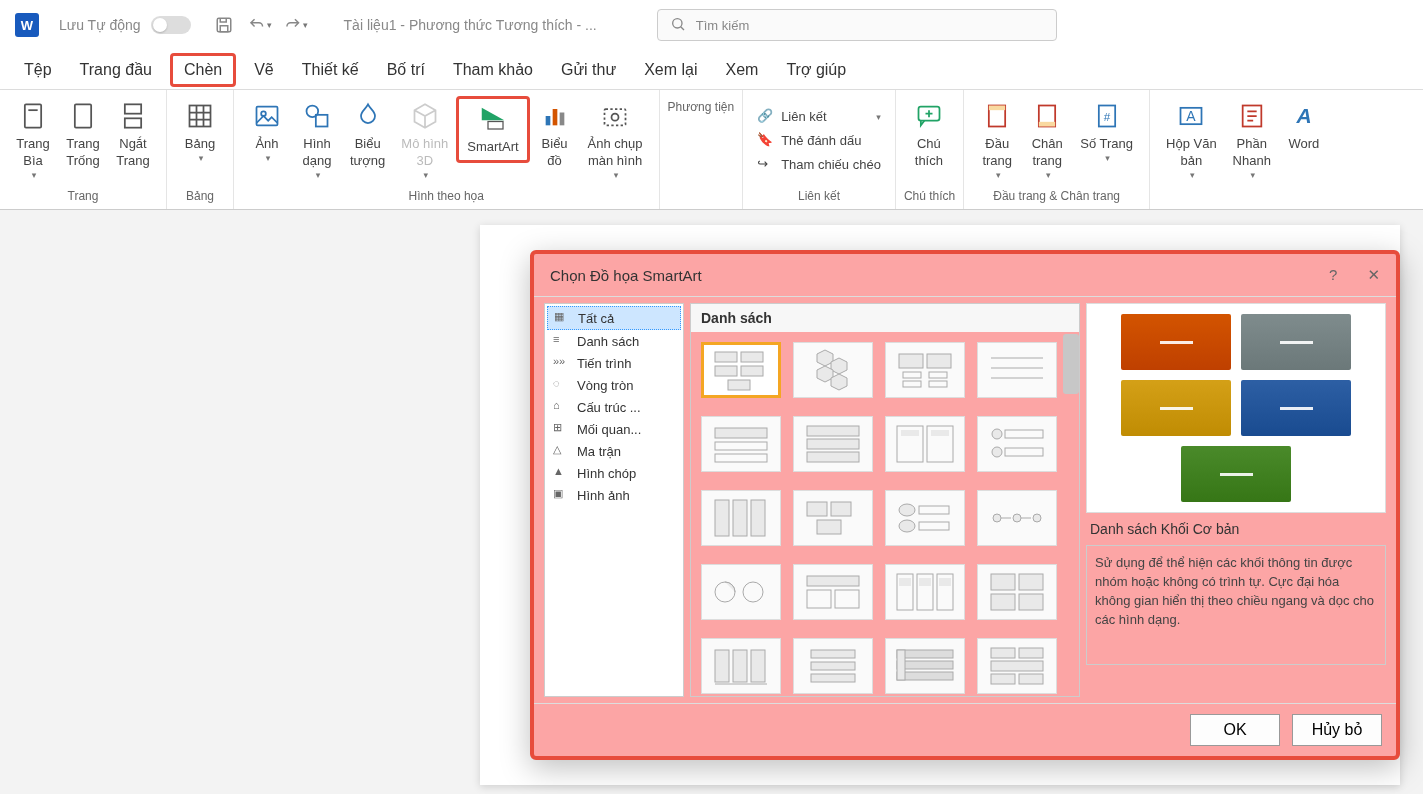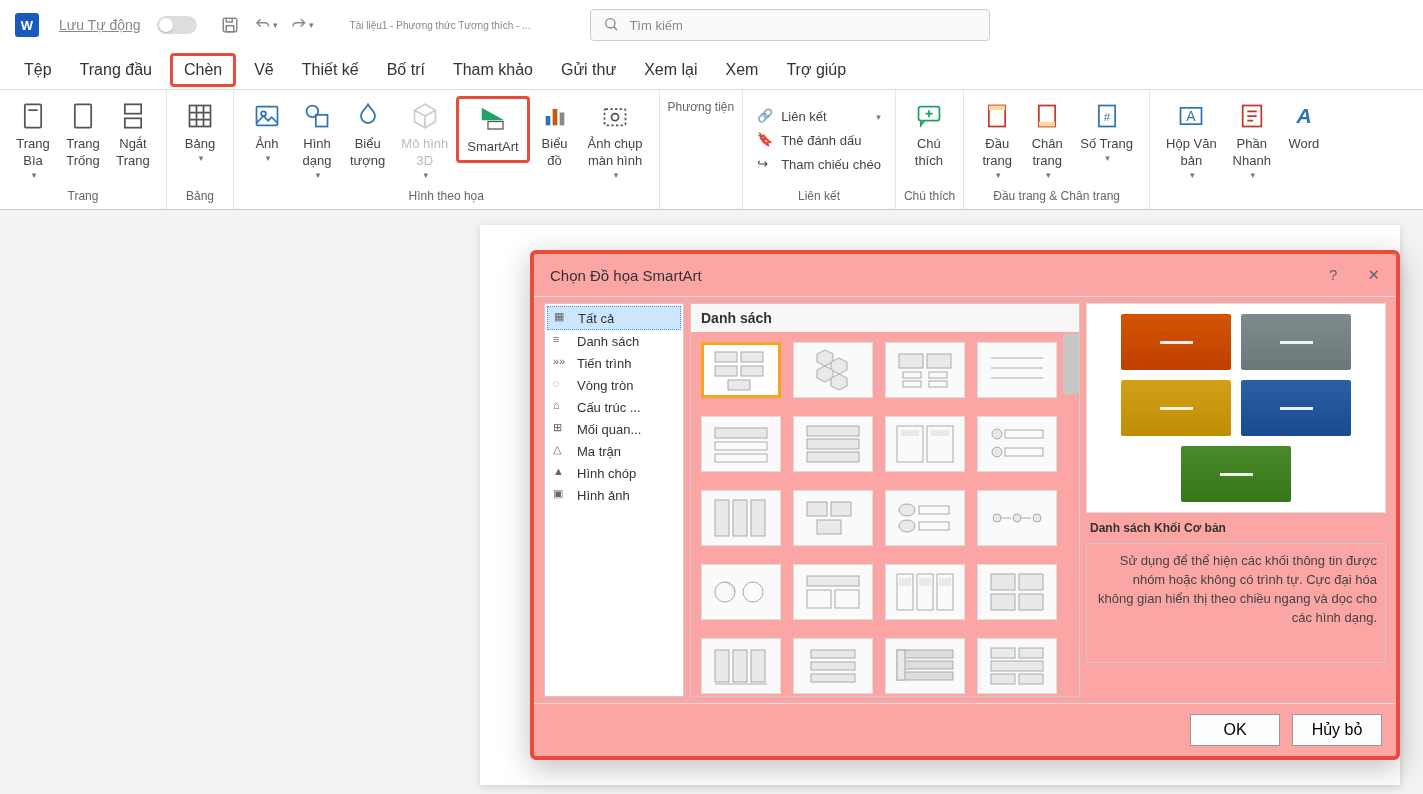--- a/index.html
+++ b/index.html
@@ -1,25 +1,25 @@
 <!DOCTYPE html>
 <html><head>
 <meta charset="utf-8">
 <style>
 * { box-sizing: border-box; margin: 0; padding: 0; }
 body { font-family: "Segoe UI", Arial, sans-serif; font-size: 13px; background: #f3f3f3; color: #333; overflow: hidden; width: 1423px; height: 794px; }
 
 
 .title-bar { display: flex; align-items: center; height: 50px; padding: 0 15px; background: #fff; }
 .word-icon { width: 24px; height: 24px; background: #185abd; color: #fff; display: flex; align-items: center; justify-content: center; font-weight: bold; font-size: 13px; border-radius: 3px; margin-right: 20px; }
-.autosave { color: #888; font-size: 14px; margin-right: 16px; text-decoration: underline; }
+.autosave { color: #888; font-size: 14px; margin-right: 10px; }
 .toggle { width: 40px; height: 18px; background: #ddd; border-radius: 9px; position: relative; margin-right: 15px; }
 .toggle::after { content: ""; position: absolute; width: 14px; height: 14px; background: #fff; border-radius: 50%; top: 2px; left: 2px; box-shadow: 0 1px 2px rgba(0,0,0,.2); }
 .qat-icon { width: 24px; height: 24px; margin: 0 6px; display: flex; align-items: center; justify-content: center; color: #888; }
-.doc-title { color: #888; font-size: 10px; margin-left: 30px; }
+.doc-title { color: #888; font-size: 14px; margin-left: 30px; }
 .search-box { margin-left: 60px; width: 400px; height: 32px; border: 1px solid #ccc; border-radius: 4px; display: flex; align-items: center; padding: 0 12px; color: #888; background: #fafafa; }
 .search-box .mag { margin-right: 10px; }
 
 
 .tabs { display: flex; align-items: center; height: 40px; padding: 0 10px; background: #fff; border-bottom: 1px solid #ddd; }
 .tab { padding: 8px 14px; font-size: 16px; color: #333; cursor: pointer; }
 .tab.highlighted { border: 3px solid #e74c3c; border-radius: 4px; padding: 5px 11px; margin: 0 4px; text-decoration-color: #185abd; text-decoration-thickness: 3px; text-underline-offset: 6px; }
 
 
 .ribbon { display: flex; background: #fff; border-bottom: 1px solid #ccc; height: 120px; box-shadow: 0 2px 3px rgba(0,0,0,.08); }
@@ -53,22 +53,22 @@
 .gallery { flex: 1; overflow-y: auto; padding: 10px; display: grid; grid-template-columns: repeat(4, 80px); gap: 18px 12px; align-content: start; }
 .thumb { width: 80px; height: 56px; background: #fafafa; border: 1px solid #ddd; display: flex; align-items: center; justify-content: center; cursor: pointer; }
 .thumb.selected { border: 3px solid #f4a623; background: #fff; }
 .thumb svg { width: 64px; height: 44px; }
 .gallery-scroll { position: absolute; right: 0; top: 30px; width: 16px; height: 60px; background: #c7c7c7; border-radius: 3px; }
 
 .preview { width: 300px; display: flex; flex-direction: column; gap: 8px; }
 .preview-canvas { height: 210px; background: #fff; border: 1px solid #ddd; display: flex; flex-wrap: wrap; align-content: center; justify-content: center; gap: 10px; padding: 10px; }
 .pv-block { width: 110px; height: 56px; border-radius: 2px; position: relative; }
 .pv-block::after { content: ""; position: absolute; left: 35%; right: 35%; top: 48%; height: 3px; background: rgba(255,255,255,.9); }
-.preview-title { font-weight: 700; font-size: 12px; color: #333; padding: 0 4px; }
-.preview-desc { border: 1px solid #ccc; padding: 8px; font-size: 13px; color: #444; line-height: 1.45; height: 120px; text-align: right; }
+.preview-title { font-weight: 400; font-size: 14px; color: #333; padding: 0 4px; }
+.preview-desc { border: 1px solid #ccc; padding: 8px; font-size: 13px; color: #444; line-height: 1.45; height: 120px; }
 
 .dlg-buttons { display: flex; justify-content: flex-end; padding: 10px 14px; gap: 12px; }
 .dlg-btn { min-width: 90px; padding: 6px 18px; border: 1px solid #999; background: #fdfdfd; font-size: 16px; cursor: pointer; }
 
 .chev { font-size: 9px; color: #777; margin-left: 2px; }
 </style>
 </head>
 <body>
 
 <div class="title-bar">

